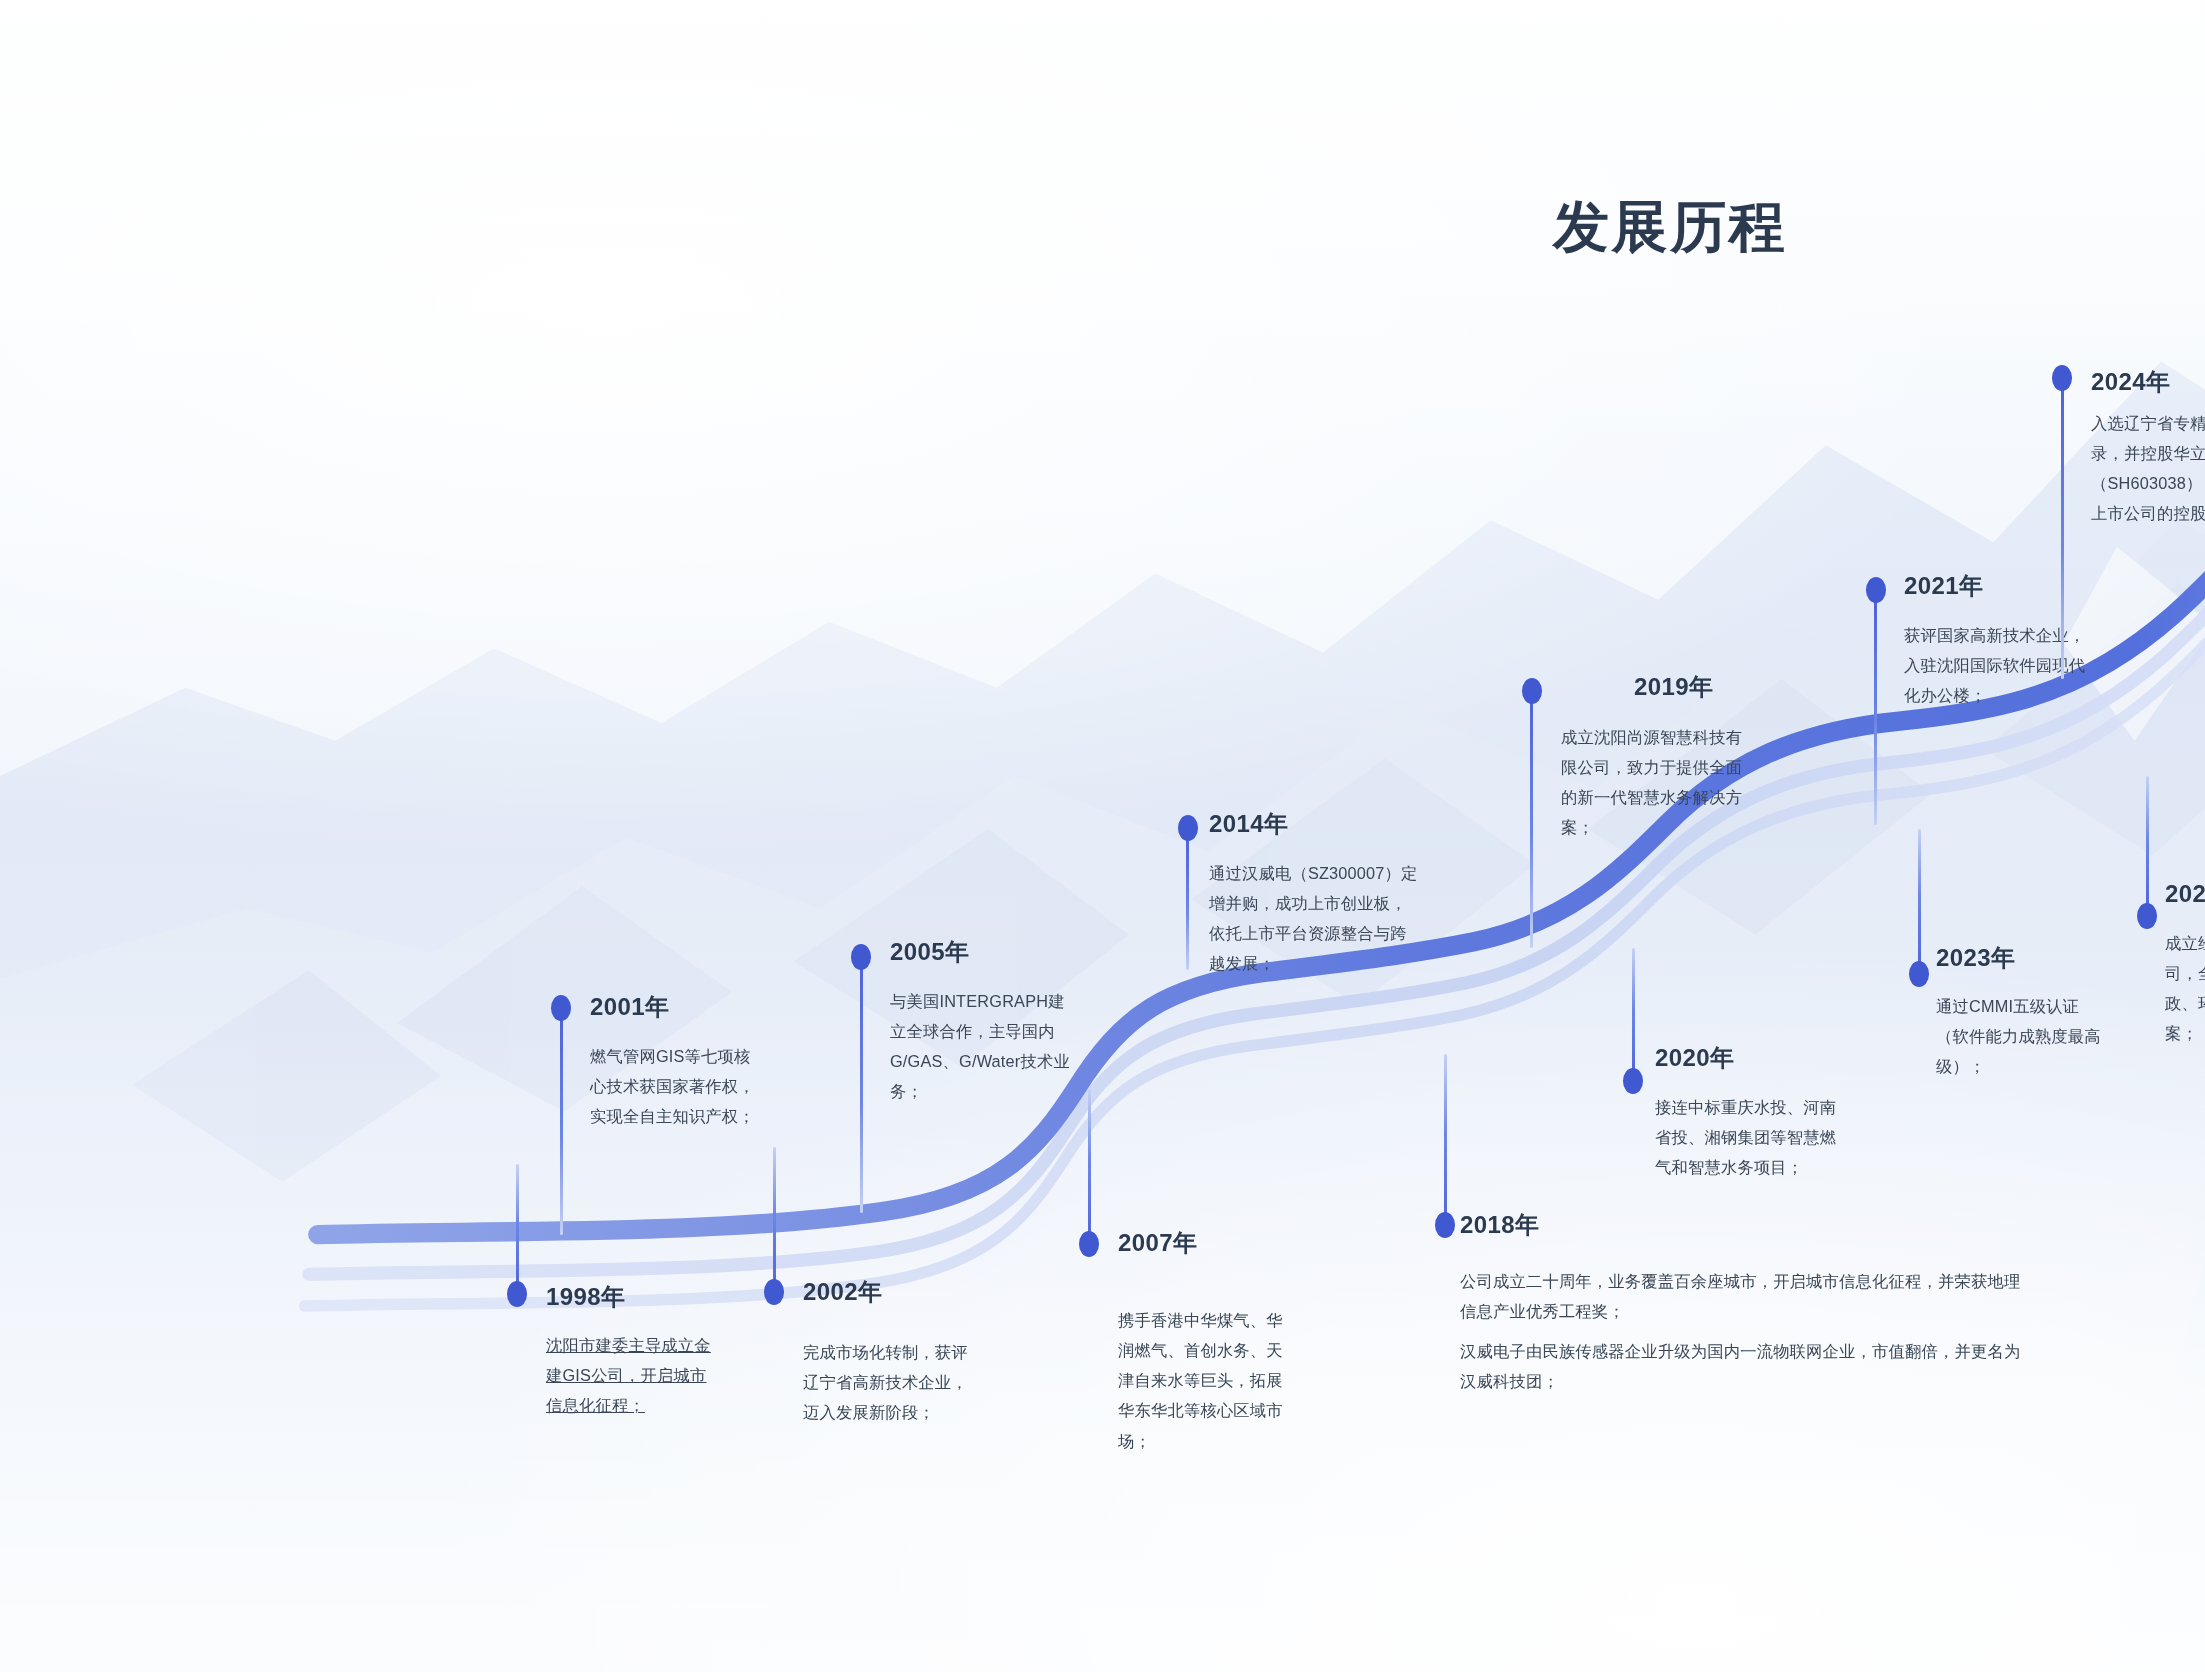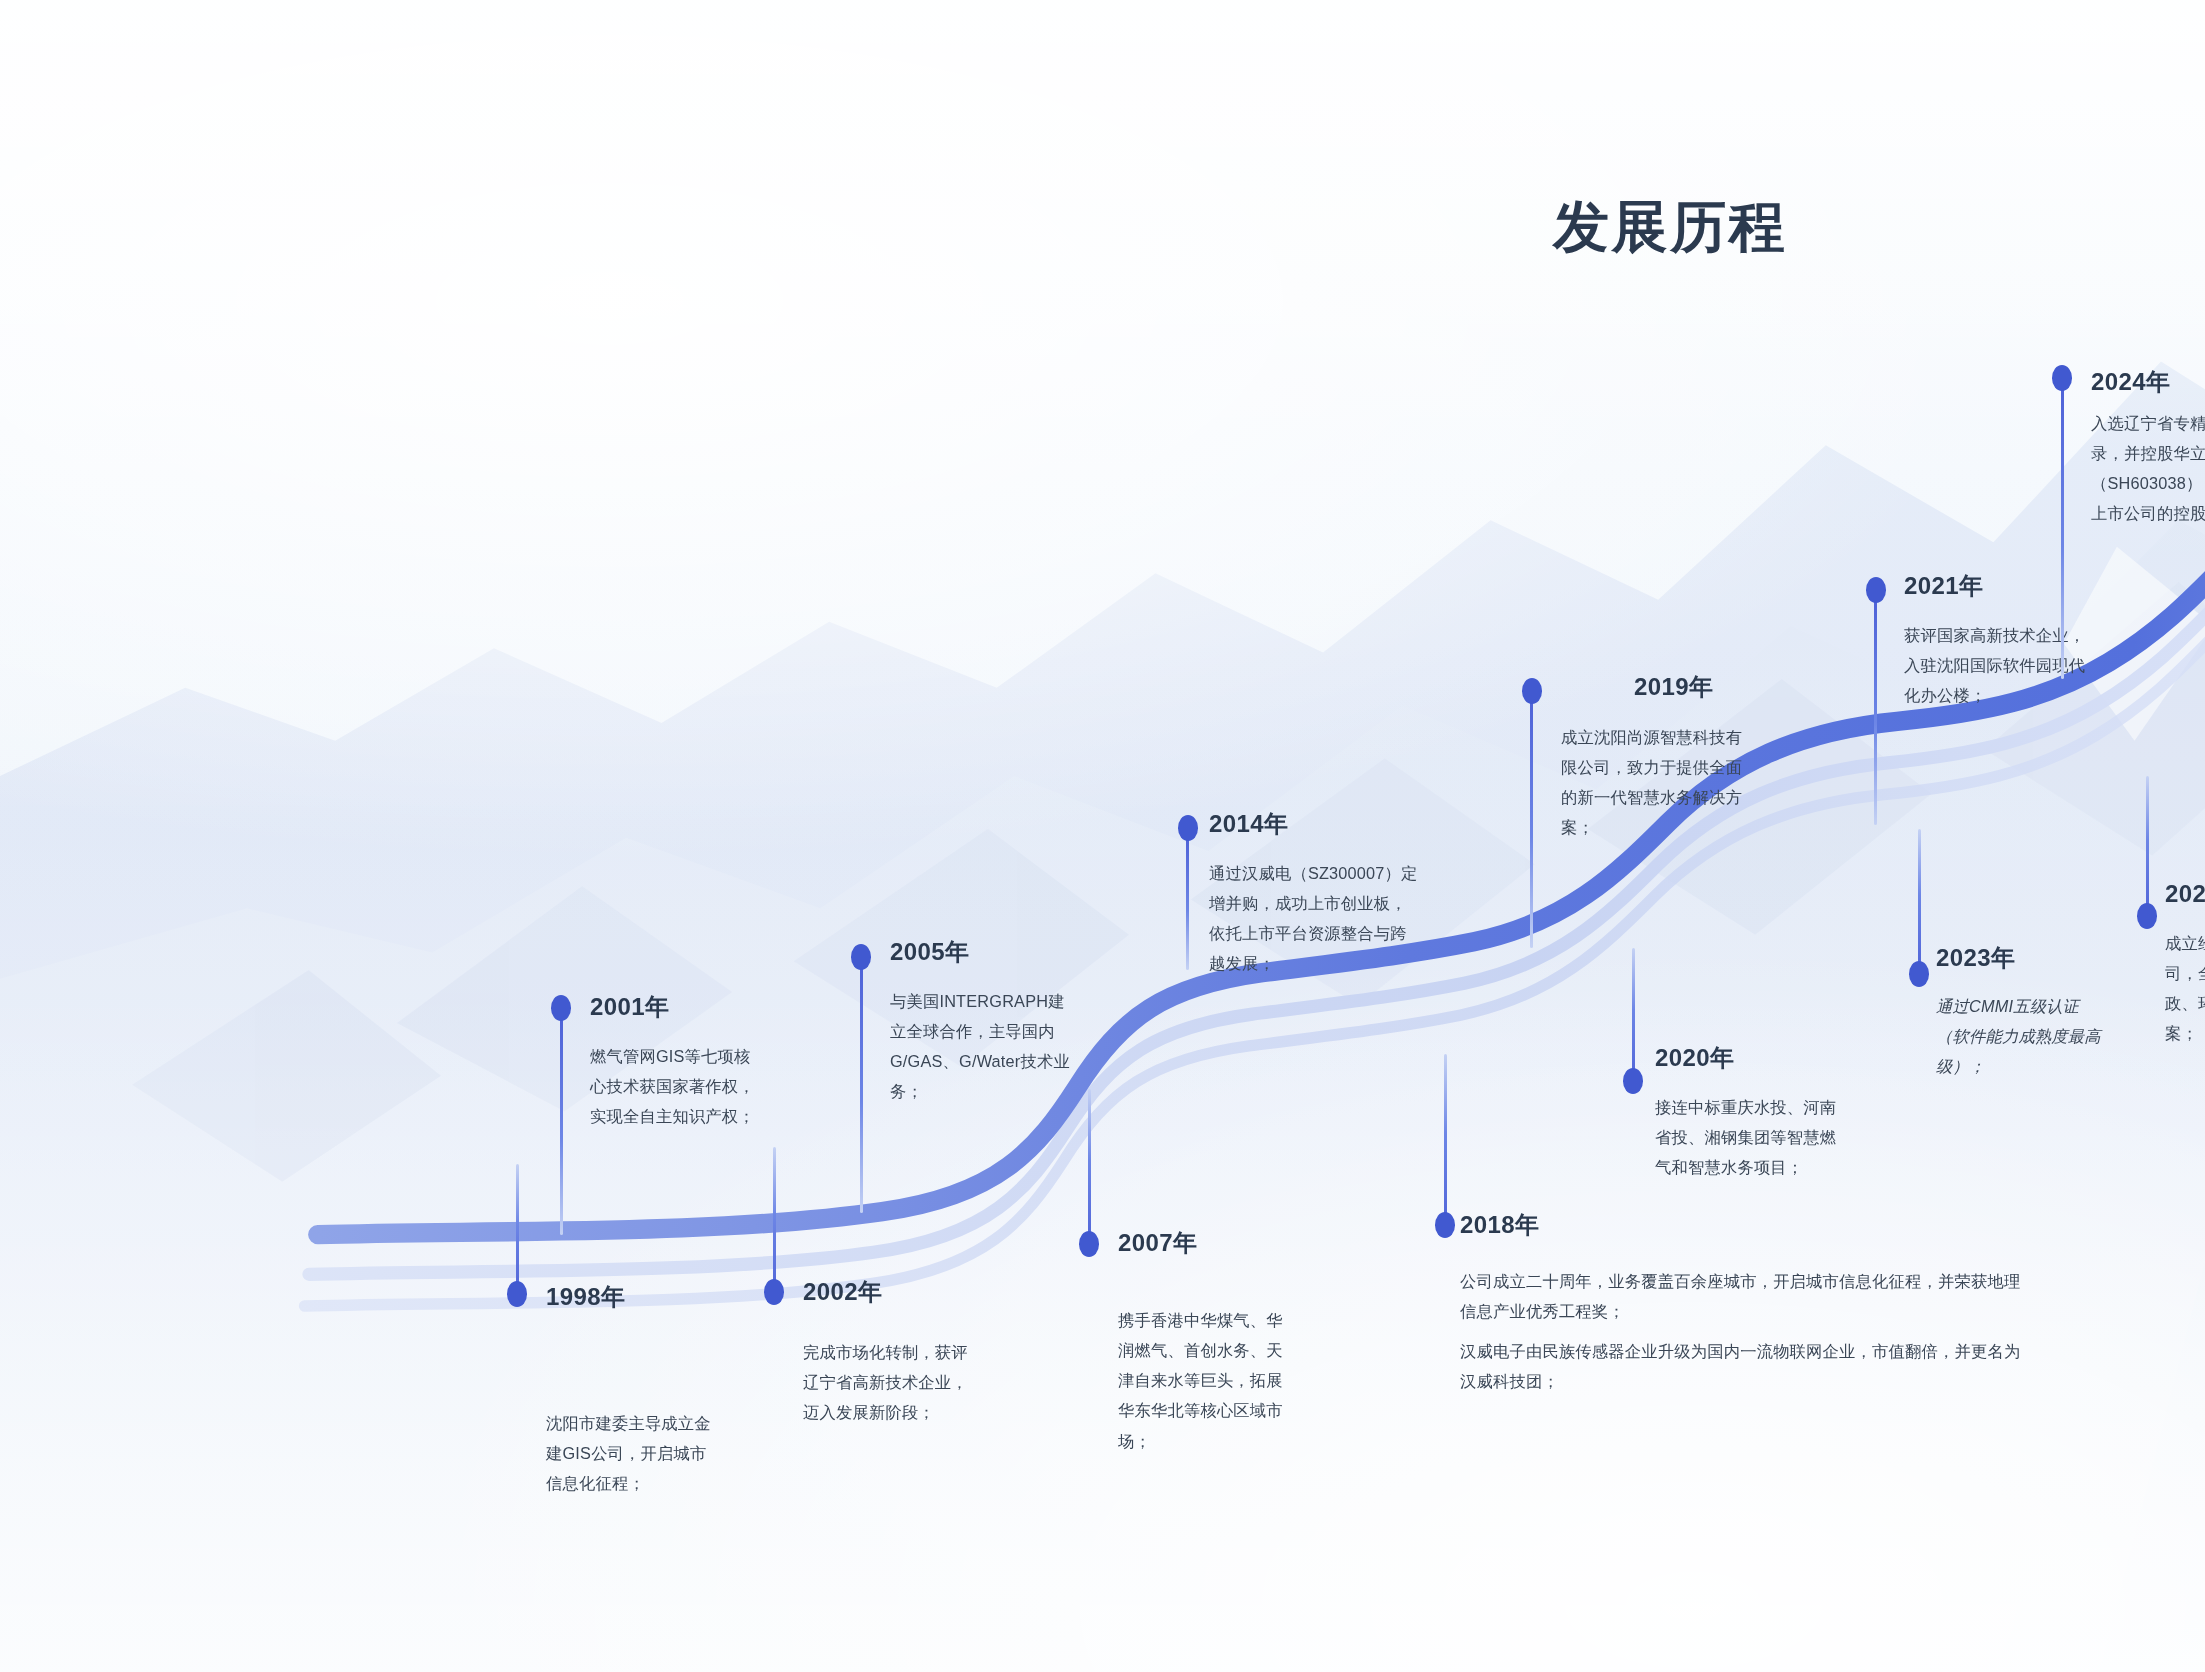--- a/index.html
+++ b/index.html
@@ -206,21 +206,21 @@
              C 4502 1616, 4642 1586, 4782 1502
              C 4942 1406, 5022 1296, 5142 1186
              C 5282 1058, 5422 996, 5622 934
              C 5862 858, 6032 786, 6212 636" fill="none" stroke="url(#ribMain)" stroke-width="44" stroke-linecap="round"></path>
   </svg>
 
   <div class="node">
     <div class="stem up" style="left:516px;top:1164px;height:132px;"></div>
     <div class="dot" style="left:507px;top:1281px;"></div>
     <div class="yr" style="left:546px;top:1281px;">1998年</div>
-    <div class="desc" style="left:546px;top:1408px;width:176px;">
+    <div class="desc" style="left:546px;top:1330px;width:176px;text-decoration:underline;">
         <p>沈阳市建委主导成立金建GIS公司，开启城市信息化征程；</p>
       </div>
   </div>
 
   <div class="node">
     <div class="stem" style="left:560px;top:1019px;height:216px;"></div>
     <div class="dot" style="left:551px;top:995px;"></div>
     <div class="yr" style="left:590px;top:991px;">2001年</div>
     <div class="desc" style="left:590px;top:1041px;width:176px;">
         <p>燃气管网GIS等七项核心技术获国家著作权，实现全自主知识产权；</p>
@@ -297,21 +297,21 @@
     <div class="yr" style="left:1904px;top:570px;">2021年</div>
     <div class="desc" style="left:1904px;top:620px;width:185px;">
         <p>获评国家高新技术企业，入驻沈阳国际软件园现代化办公楼；</p>
       </div>
   </div>
 
   <div class="node">
     <div class="stem up" style="left:1918px;top:829px;height:146px;"></div>
     <div class="dot" style="left:1909px;top:961px;"></div>
     <div class="yr" style="left:1936px;top:942px;">2023年</div>
-    <div class="desc" style="left:1936px;top:991px;width:176px;font-style:italic;">
+    <div class="desc" style="left:1936px;top:991px;width:176px;">
         <p>通过CMMI五级认证（软件能力成熟度最高级）；</p>
       </div>
   </div>
 
   <div class="node">
     <div class="stem" style="left:2061px;top:388px;height:291px;"></div>
     <div class="dot" style="left:2052px;top:365px;"></div>
     <div class="yr" style="left:2091px;top:338px;margin-top:28px;">2024年</div>
     <div class="desc" style="left:2091px;top:408px;width:198px;">
         <p>入选辽宁省专精特新企业名录，并控股华立股份（SH603038），成为主板上市公司的控股子公司；</p>

